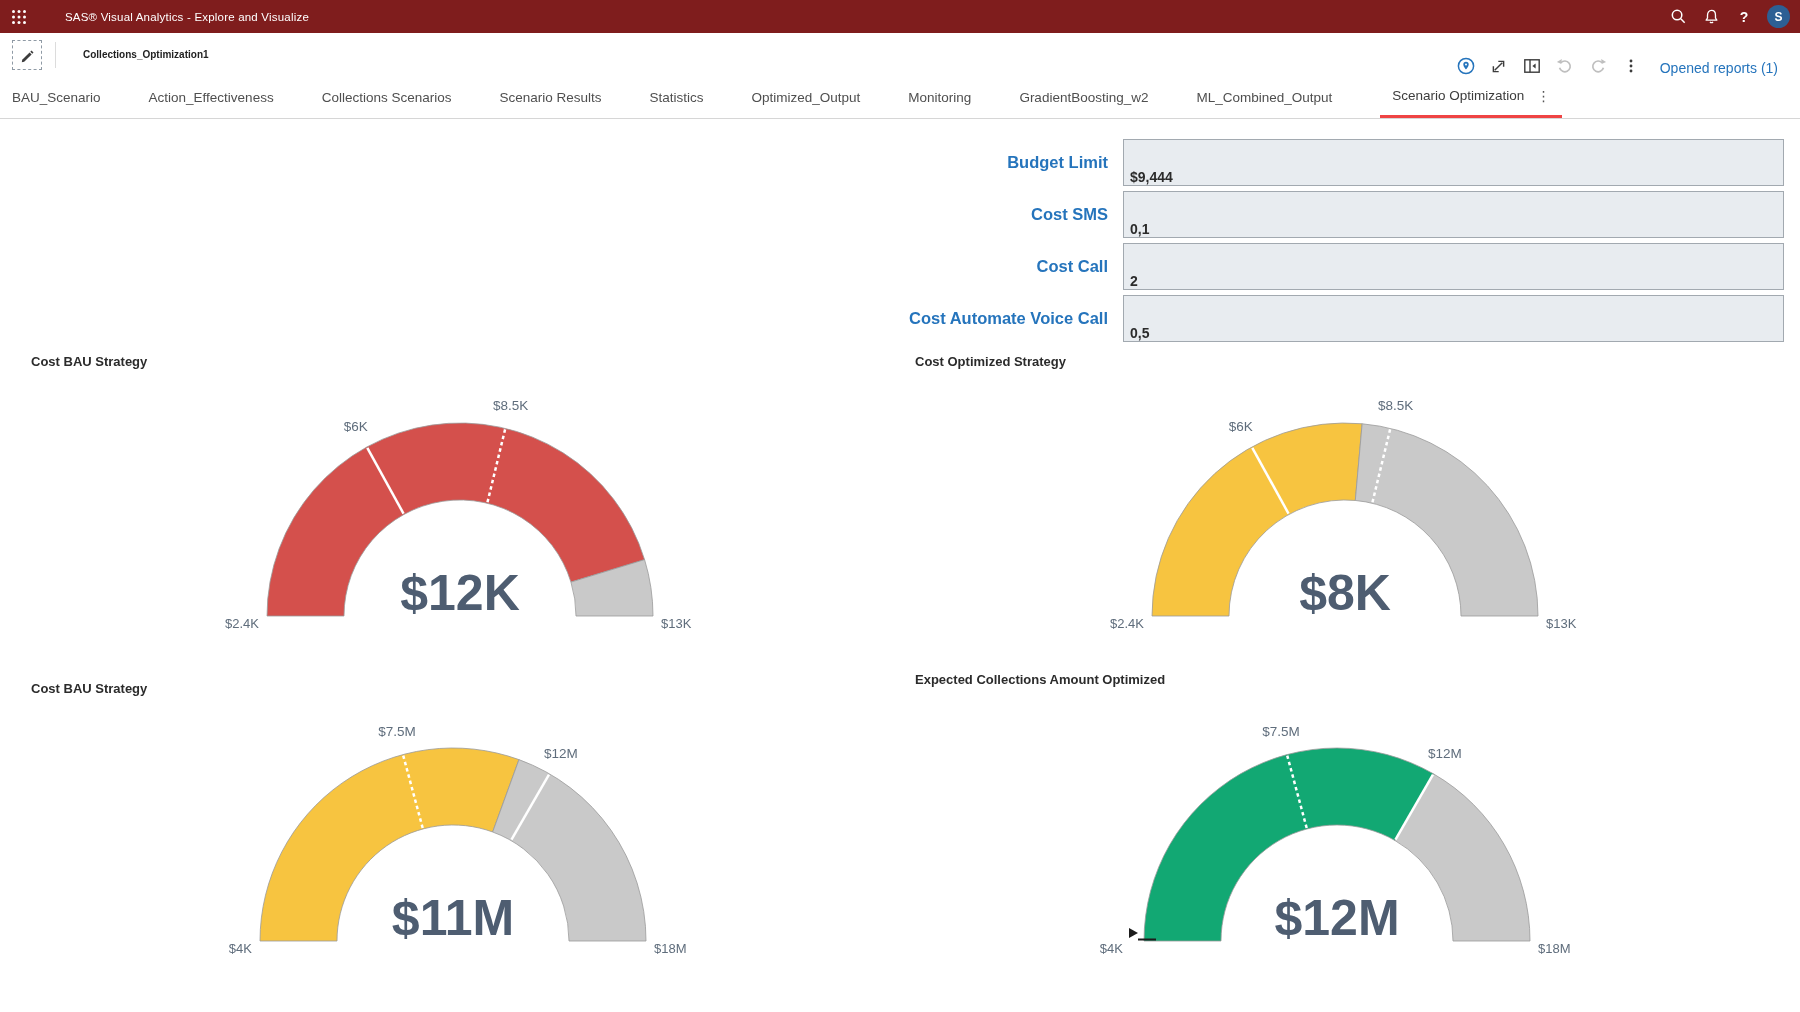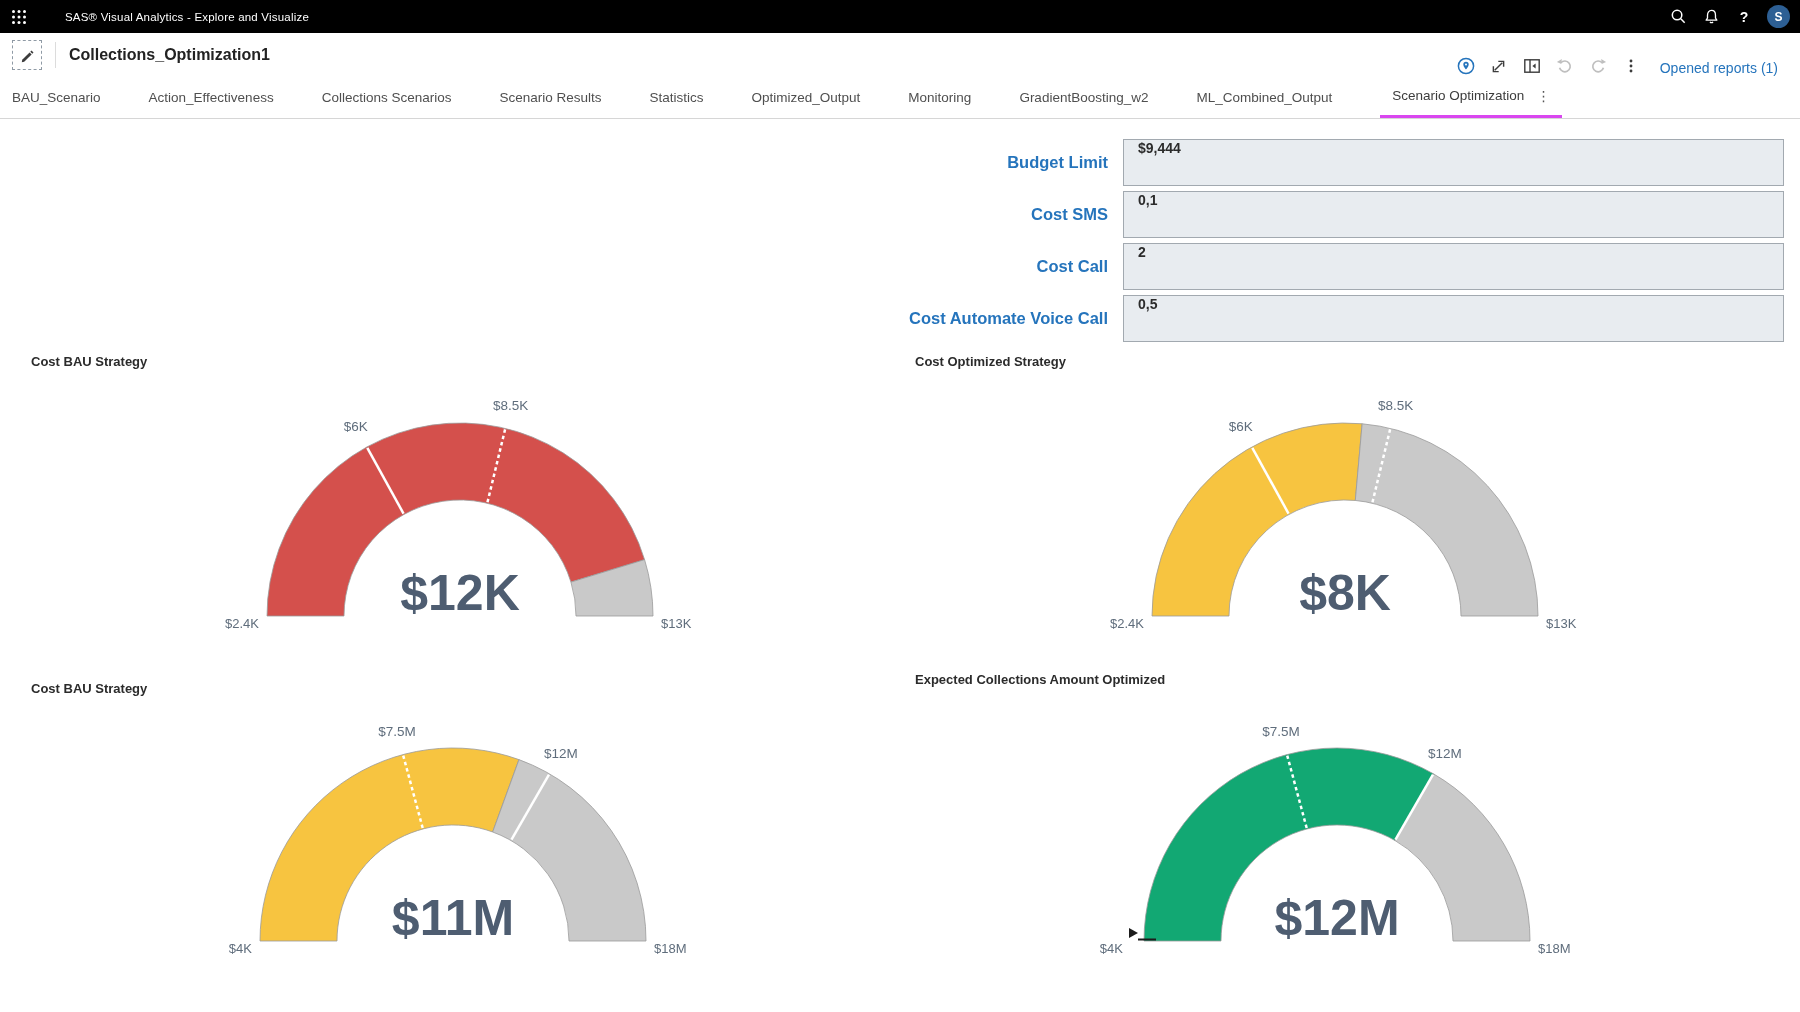--- a/index.html
+++ b/index.html
@@ -1,50 +1,50 @@
 <!DOCTYPE html>
 <html><head>
 <meta charset="utf-8">
 <style>
   html,body{margin:0;padding:0;background:#f2f2f2;}
   #canvas{position:relative;width:1800px;height:1012px;background:#ffffff;overflow:hidden;
           font-family:"Liberation Sans",sans-serif;-webkit-font-smoothing:antialiased;}
   
-  .appbar{position:absolute;left:0;top:0;width:100%;height:33px;background:#000000;
+  .appbar{position:absolute;left:0;top:0;width:100%;height:33px;background:#7f1d1d;
           display:flex;align-items:center;}
   .waffle{width:20px;height:20px;margin-left:9px;display:flex;align-items:center;justify-content:center;cursor:pointer;}
   .appbar-title{color:#ffffff;font-size:11.5px;margin-left:36px;letter-spacing:.2px;}
   .appbar-right{position:absolute;right:10px;top:0;height:33px;display:flex;align-items:center;gap:13px;}
   .abicon{width:20px;height:20px;display:flex;align-items:center;justify-content:center;cursor:pointer;}
   .help{color:#fff;font-size:14px;font-weight:bold;width:20px;text-align:center;cursor:pointer;}
   .avatar{width:23px;height:23px;border-radius:50%;background:#2d5f94;color:#fff;font-size:12px;
           font-weight:bold;display:flex;align-items:center;justify-content:center;cursor:pointer;}
   
   .toolbar{position:absolute;left:0;top:33px;width:100%;height:43px;background:#fff;
            border-bottom:1px solid #e3e3e3;display:flex;align-items:center;}
   .editbtn{width:28px;height:28px;margin-left:12px;border:1px dashed #8f9aa5;background:#fff;
            display:flex;align-items:center;justify-content:center;cursor:pointer;}
   .tsep{width:1px;height:26px;background:#dcdcdc;margin-left:13px;}
-  .report-title{font-size:16px;font-weight:bold;color:#222;margin-left:13px;}
+  .report-title{font-size:10px;font-weight:bold;color:#222;margin-left:27px;}
   .toolbar-right{position:absolute;right:22px;top:0;height:43px;display:flex;align-items:flex-end;gap:13px;}
   .tbicon{width:20px;height:20px;display:flex;align-items:center;justify-content:center;cursor:pointer;}
   .opened-reports{color:#2574bc;font-size:14px;margin-left:6px;cursor:pointer;}
   
   .tabstrip{position:absolute;left:0;top:76px;width:100%;height:43px;background:#fff;
             border-bottom:1px solid #d6d6d6;display:flex;align-items:stretch;padding-left:12px;box-sizing:border-box;}
   .tab{display:flex;align-items:center;margin-right:48px;color:#4f4f4f;font-size:13.5px;
        cursor:pointer;white-space:nowrap;box-sizing:border-box;}
-  .tab.active{padding:0 12px;border-bottom:3px solid #d946ef;color:#3c3c3c;}
+  .tab.active{padding:0 12px;border-bottom:3px solid #ef4444;color:#3c3c3c;}
   .tab-kebab{margin-left:12px;color:#555;font-size:14px;cursor:pointer;}
   
   .param-label{position:absolute;left:0;width:1108px;text-align:right;color:#2574bc;
                font-size:16.5px;font-weight:600;}
   .param-field{position:absolute;left:1123px;width:661px;background:#e8ecf0;border:1px solid #a2a9b0;
                box-sizing:border-box;font-size:14px;font-weight:600;color:#2b2b2b;
-               padding-left:14px;display:flex;align-items:flex-start;cursor:text;}
+               padding-left:6px;display:flex;align-items:flex-end;cursor:text;}
   
   .gauge-title{position:absolute;font-size:13px;font-weight:600;color:#2b2b2b;white-space:nowrap;}
   .gauge-svg{position:absolute;}
   svg text{font-family:"Liberation Sans",sans-serif;}
 </style>
 </head>
 <body>
 
 <div id="canvas">
 

